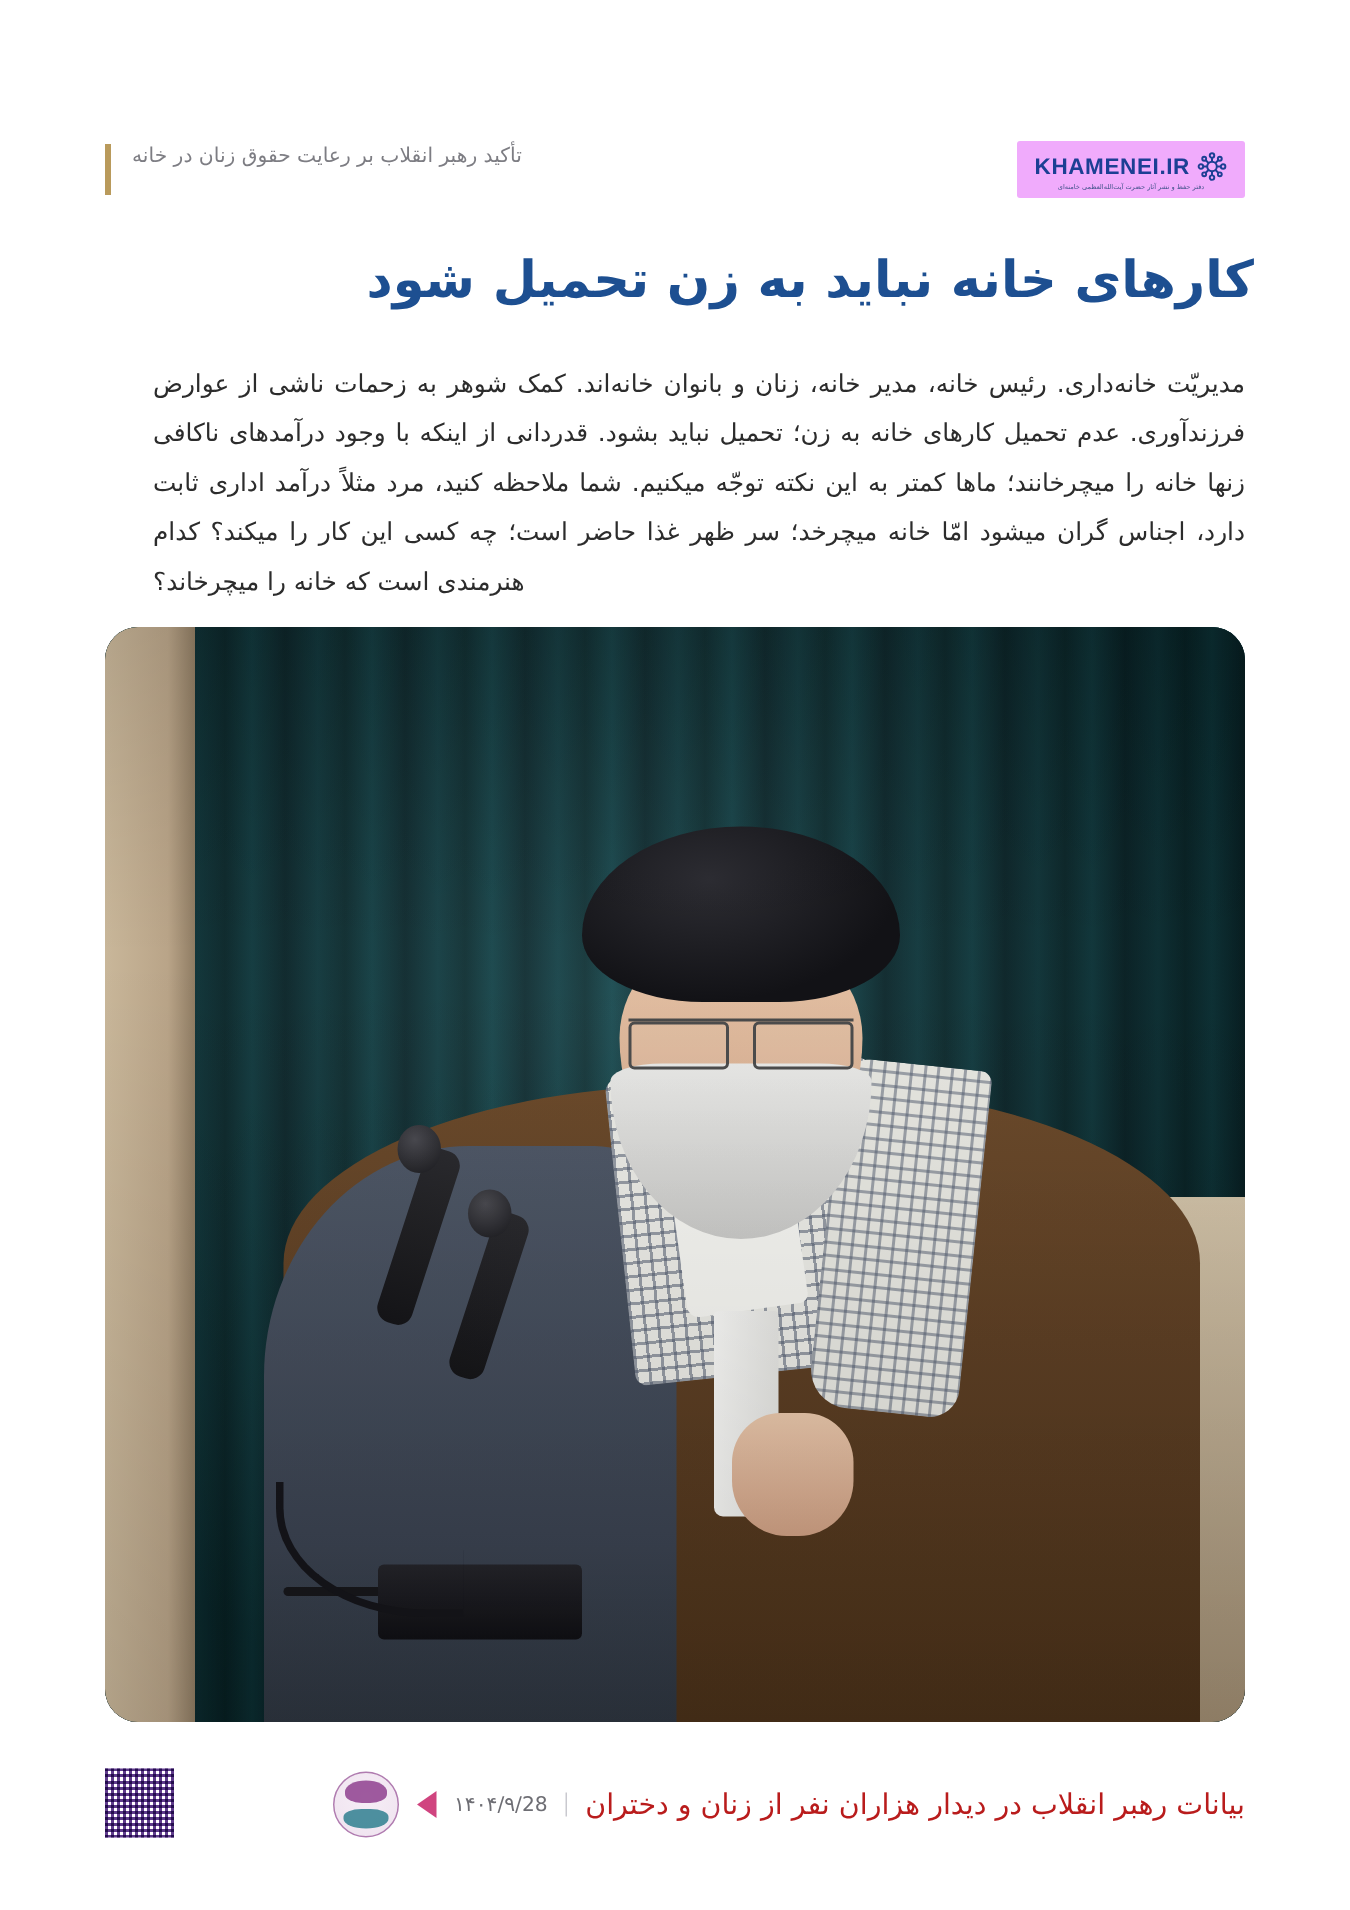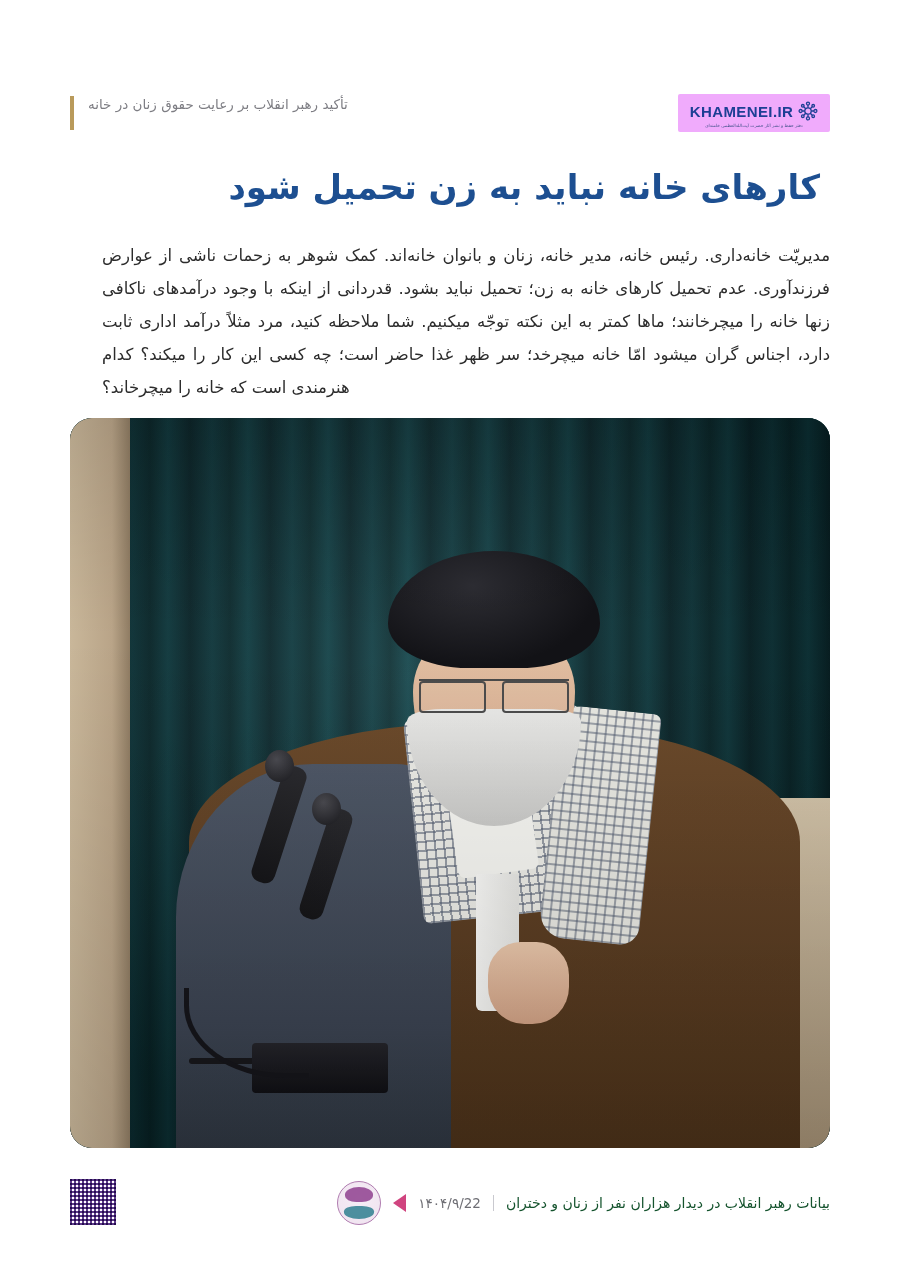--- a/index.html
+++ b/index.html
@@ -89,21 +89,21 @@
     width: 4px;
     height: 34px;
     background: #b99a5b;
   }
 
   
   .title {
     position: absolute;
     top: 142px;
     left: 70px;
-    right: 80px;
+    right: 64px;
     text-align: right;
     font-size: 34px;
     font-weight: bold;
     color: #1d4f91;
     line-height: 1.35;
     letter-spacing: -0.3px;
   }
 
   
   .body-text {
@@ -381,22 +381,22 @@
   .date {
     font-size: 13.5px;
     color: #6e6e74;
     white-space: nowrap;
     direction: rtl;
   }
   .divider {
     width: 1px; height: 16px; background: #c9c9cf;
   }
   .caption {
-    font-size: 14px;
-    color: #14532d;
+    font-size: 19px;
+    color: #b91c1c;
     white-space: nowrap;
     direction: rtl;
   }
 </style>
 </head>
 <body>
 
 <div class="page">
 
   <div class="header">
@@ -466,21 +466,21 @@
       <div class="photo-shade"></div>
     </div>
   </div>
 
   <div class="footer">
     <div class="qr"></div>
 
     <div class="footer-right">
       <span class="caption">بیانات رهبر انقلاب در دیدار هزاران نفر از زنان و دختران</span>
       <span class="divider"></span>
-      <span class="date">۱۴۰۴/۹/22</span>
+      <span class="date">۱۴۰۴/۹/28</span>
       <span class="play-tri"></span>
       <span class="seal">
         <span class="top"></span>
         <span class="bot"></span>
       </span>
     </div>
   </div>
 
 </div>
 

